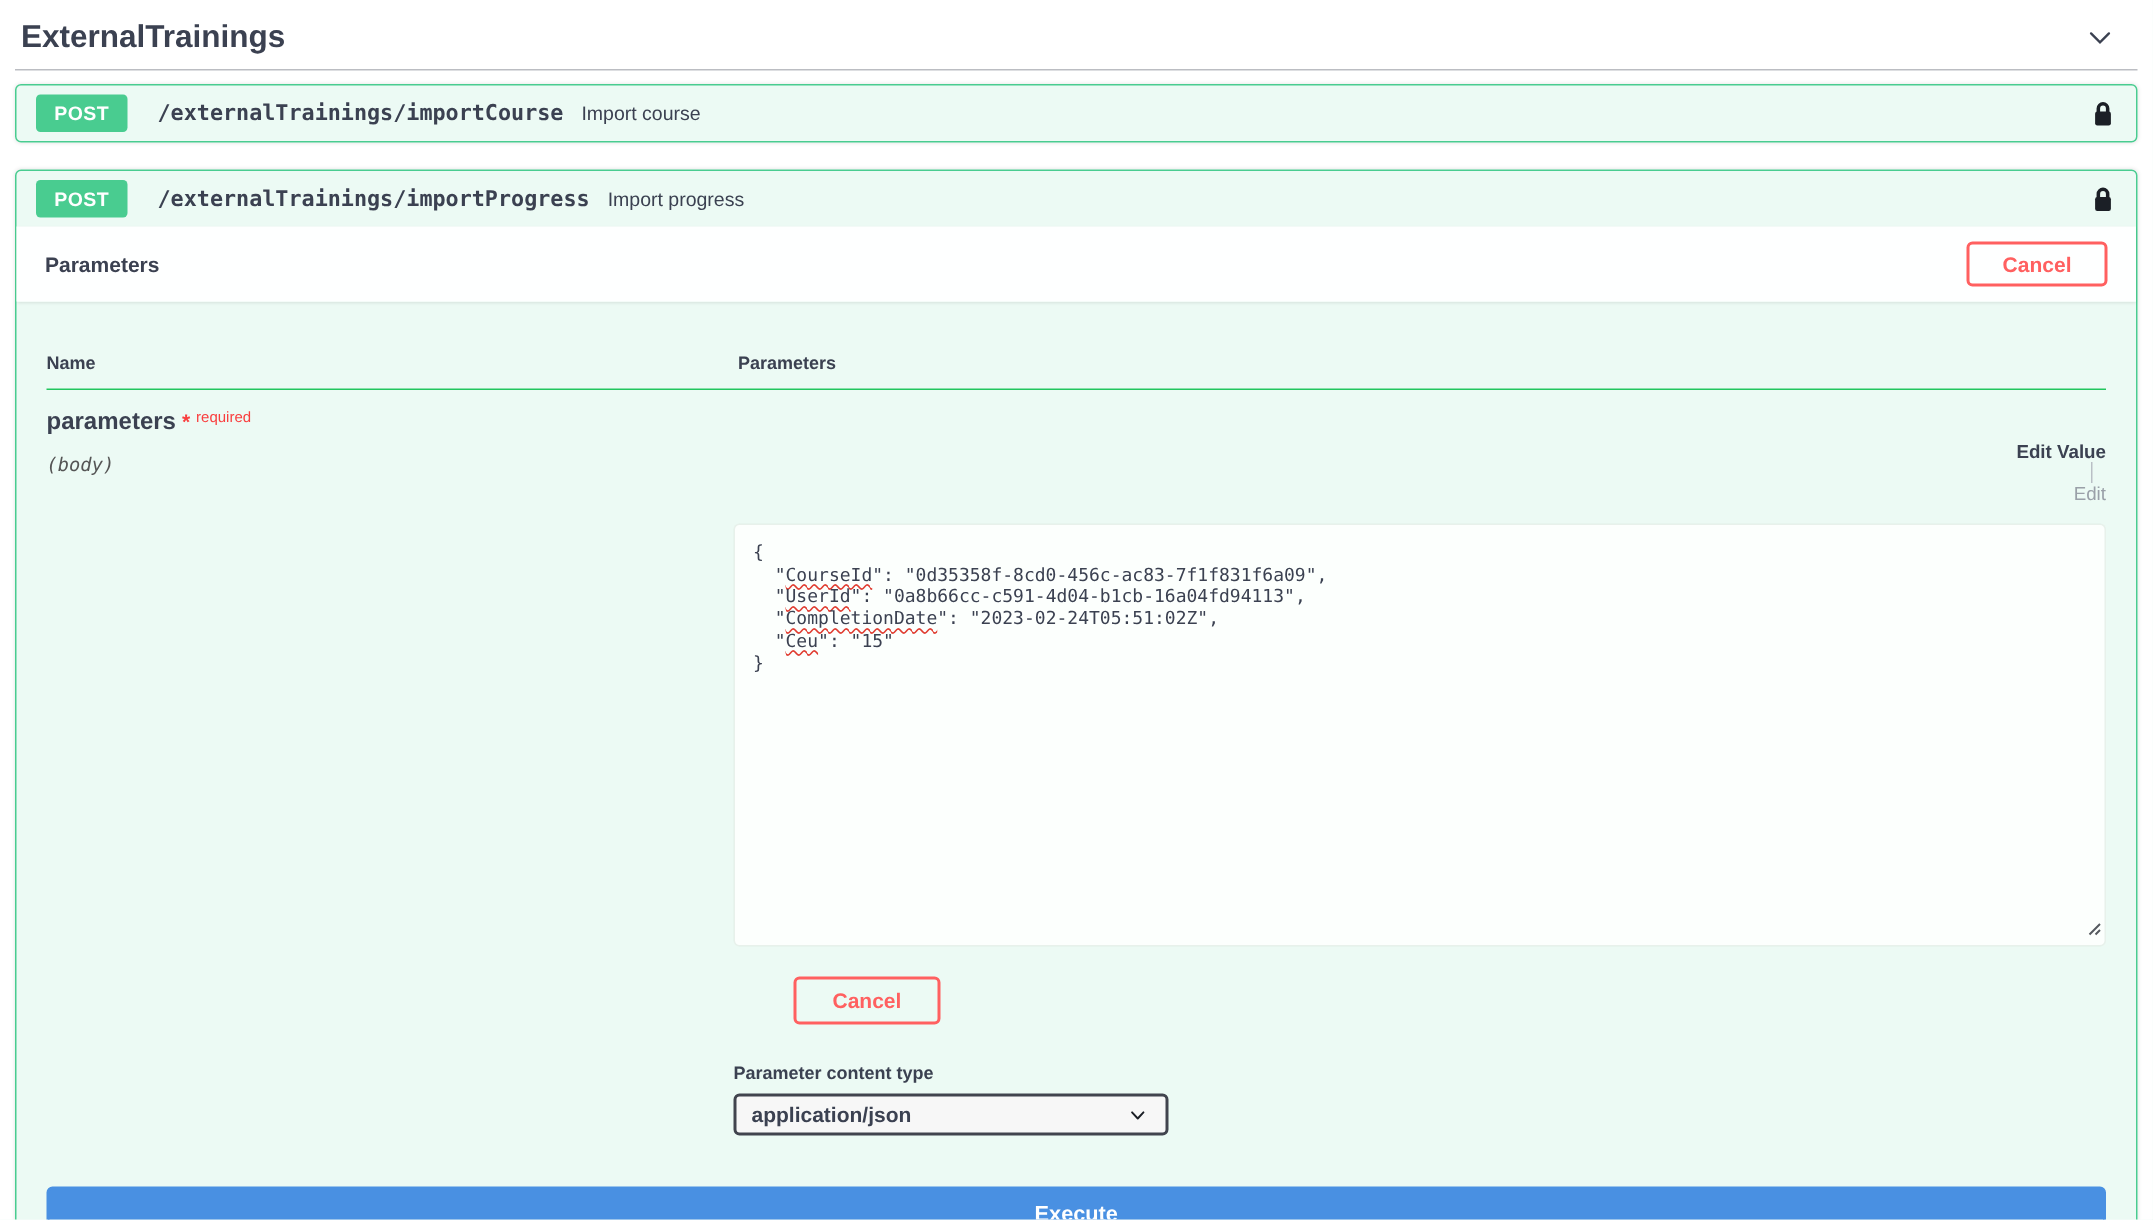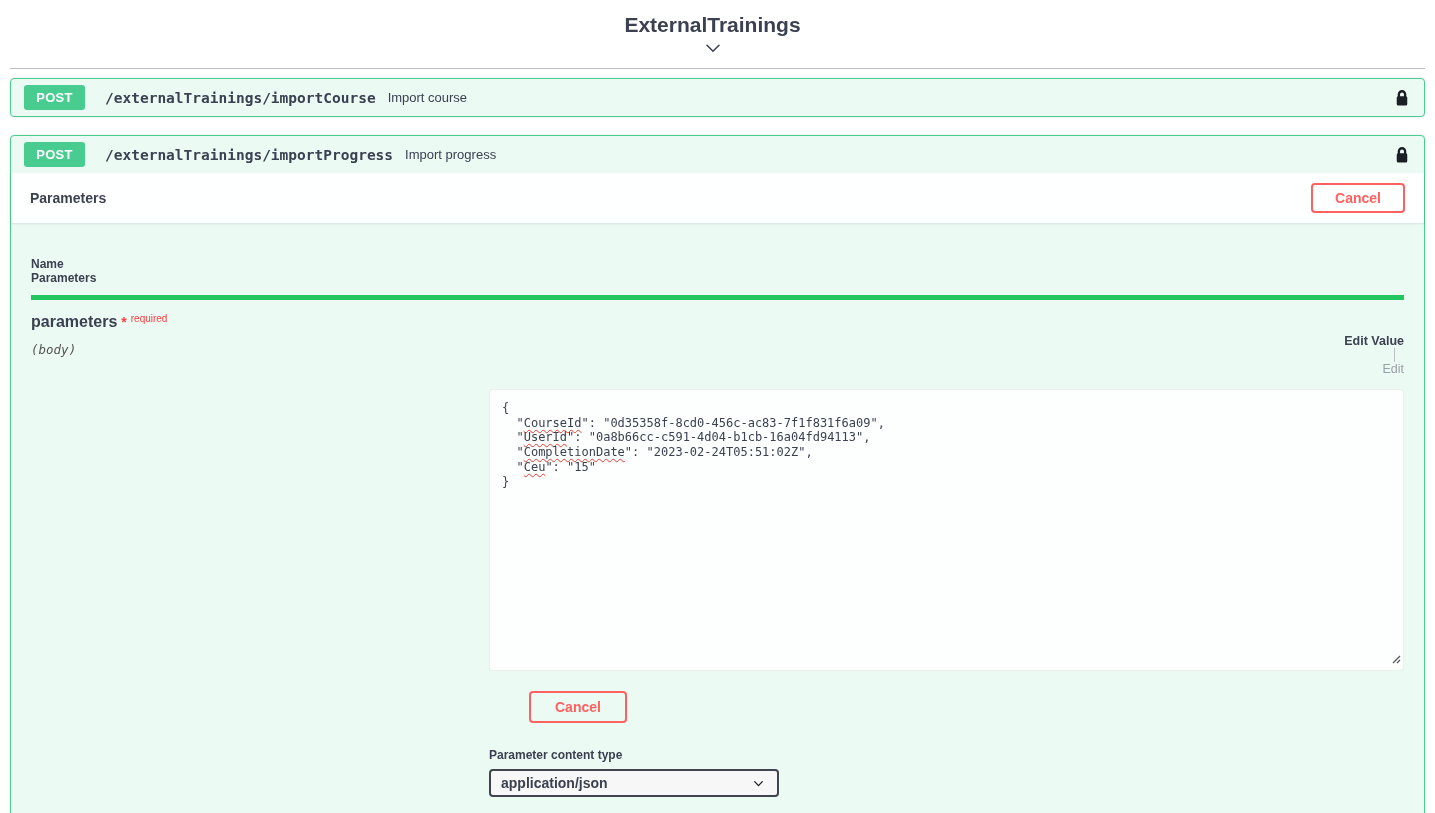--- a/index.html
+++ b/index.html
@@ -10,21 +10,20 @@
     color: #3b4151;
   }
   .page { padding: 0 10px; }
 
   
   .tag-header {
     display: flex; justify-content: space-between; align-items: center;
     padding: 13px 14px 9px 4px;
     border-bottom: 1px solid rgba(59,65,81,.35);
     cursor: pointer;
-    flex-direction: column;
   }
   .tag-title { font-size: 21px; font-weight: bold; color: #3b4151; }
   .tag-chevron { display: flex; align-items: center; }
 
   
   .opblock {
     margin-top: 9px;
     border: 1px solid #49cc90;
     border-radius: 4px;
     background: rgba(73,204,144,.1);
@@ -69,21 +68,21 @@
     border: 2px solid #ff6060; border-radius: 4px;
     color: #ff6060; font-weight: bold; font-size: 14px;
     padding: 5px 22px; cursor: pointer;
     font-family: "Liberation Sans", sans-serif;
     margin-left: 40px;
   }
 
   .opblock-body { padding: 18px 20px 4px 20px; }
 
   
-  .param-table-head { display: flex; padding: 16px 0 10px 0; border-bottom: 5px solid #22c55e; flex-direction: column; }
+  .param-table-head { display: flex; padding: 16px 0 10px 0; border-bottom: 1px solid #22c55e; }
   .col-name { width: 461px; }
   .col-desc { flex: 1; }
   .th-label { font-size: 12px; font-weight: bold; color: #3b4151; }
 
   
   .param-row { display: flex; padding-top: 13px; }
   .param-name-cell { width: 461px; }
   .param-name { font-size: 16px; font-weight: bold; color: #3b4151; }
   .required-star { color: #f93e3e; font-size: 14px; margin-left: 4px; font-weight: bold; }
   .required-label { color: #f93e3e; font-size: 10px; margin-left: 4px; position: relative; top: -5px; }

